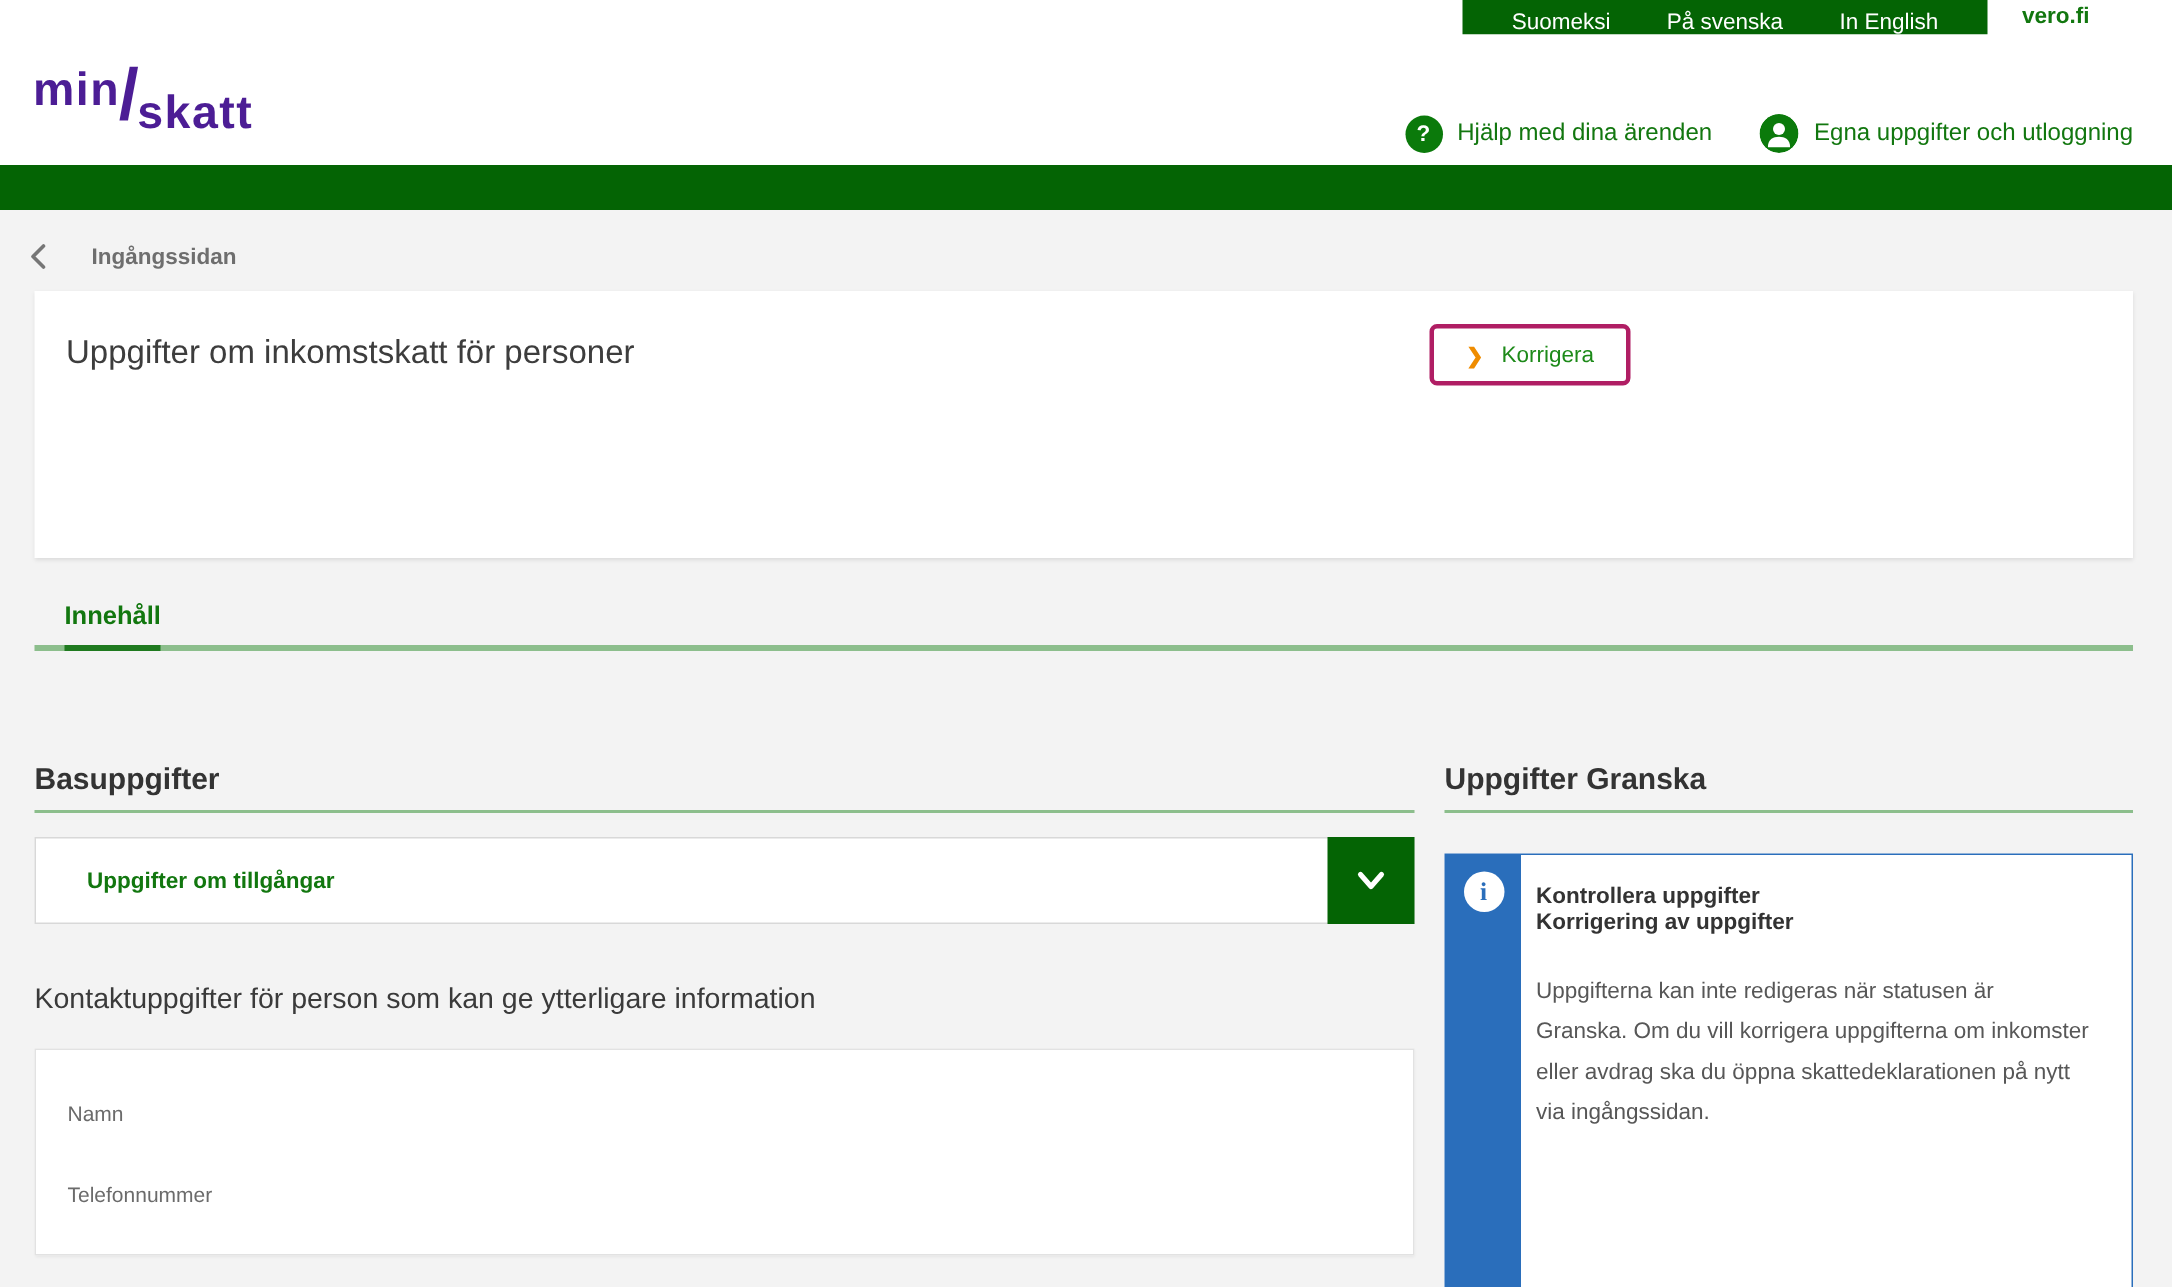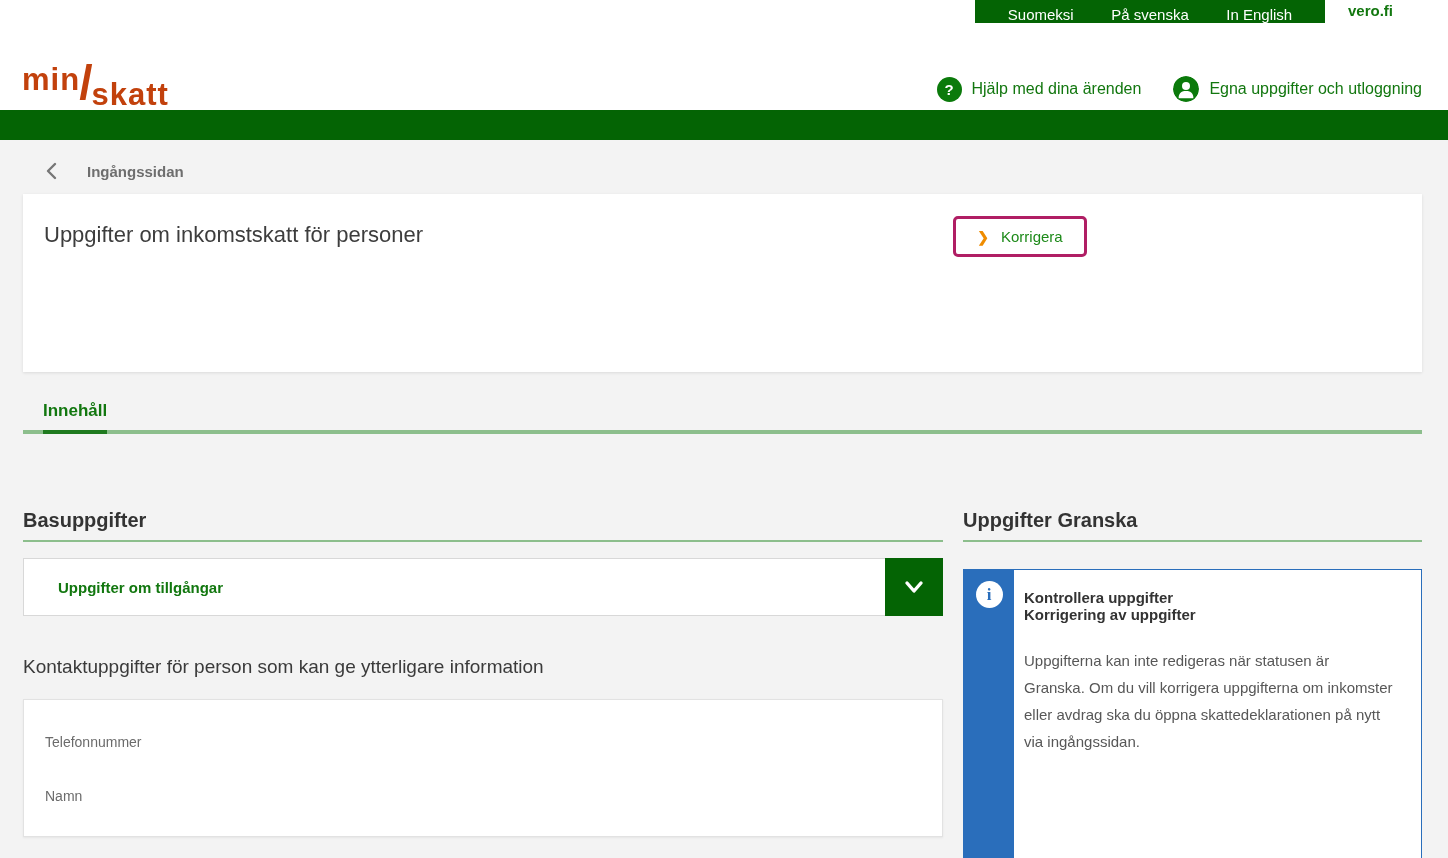--- a/index.html
+++ b/index.html
@@ -34,21 +34,21 @@
     padding:0 14px;
   }
   .lang-link { color:#fff; font-size:15px; cursor:pointer; white-space:nowrap; }
   .site-link {
     position:absolute; left:1348px; top:2px;
     color:var(--green-text); font-weight:bold; font-size:15px; cursor:pointer;
   }
 
   
   .header { height:87px; position:relative; background:#fff; }
-  .logo { position:absolute; left:22px; top:23px; color:#c2410c; cursor:pointer; white-space:nowrap; }
+  .logo { position:absolute; left:22px; top:4px; color:#4c1d95; cursor:pointer; white-space:nowrap; }
   .logo-min  { font-size:31px; font-weight:700; position:relative; top:0; letter-spacing:1px; }
   .logo-slash{ font-size:48px; font-weight:600; position:relative; top:9px; margin:0 -1px; }
   .logo-skatt{ font-size:31px; font-weight:700; position:relative; top:15px; letter-spacing:1px; }
   .header-links {
     position:absolute; right:26px; top:53px;
     display:flex; gap:32px; align-items:center;
   }
   .header-link { display:flex; gap:10px; align-items:center; color:var(--green-text); font-size:16px; cursor:pointer; }
   .icon-circle {
     width:25px; height:25px; border-radius:50%;
@@ -58,21 +58,21 @@
   }
   .person-svg { display:block; border-radius:50%; }
 
   
   .green-bar { height:30px; background:var(--green-dark); }
 
   
   .content { background:var(--bg-grey); height:718px; }
 
   .breadcrumb {
-    padding:22px 26px 14px 46px;
+    padding:22px 26px 14px 20px;
     display:flex; align-items:center; gap:30px;
     color:#6e6e6e; font-weight:bold; font-size:15px; cursor:pointer;
     width:fit-content;
   }
 
   .page-card {
     margin:0 26px 0 23px; background:#fff; height:178px; position:relative;
     box-shadow:0 1px 3px rgba(0,0,0,0.10);
   }
   .page-title {
@@ -213,22 +213,22 @@
         <span class="accordion-toggle">
           <svg width="28" height="28" viewBox="0 0 28 28">
             <polyline points="7,10 14,18 21,10" fill="none" stroke="#ffffff" stroke-width="3.4" stroke-linecap="round" stroke-linejoin="round"></polyline>
           </svg>
         </span>
       </div>
 
       <div class="contact-heading">Kontaktuppgifter för person som kan ge ytterligare information</div>
 
       <div class="fields-panel">
+        <div class="field-row">Namn</div>
         <div class="field-row">Telefonnummer</div>
-        <div class="field-row">Namn</div>
       </div>
     </div>
 
     <div class="col-right">
       <div class="section-h">Uppgifter Granska</div>
 
       <div class="info-box">
         <div class="info-strip">
           <span class="info-icon">i</span>
         </div>

